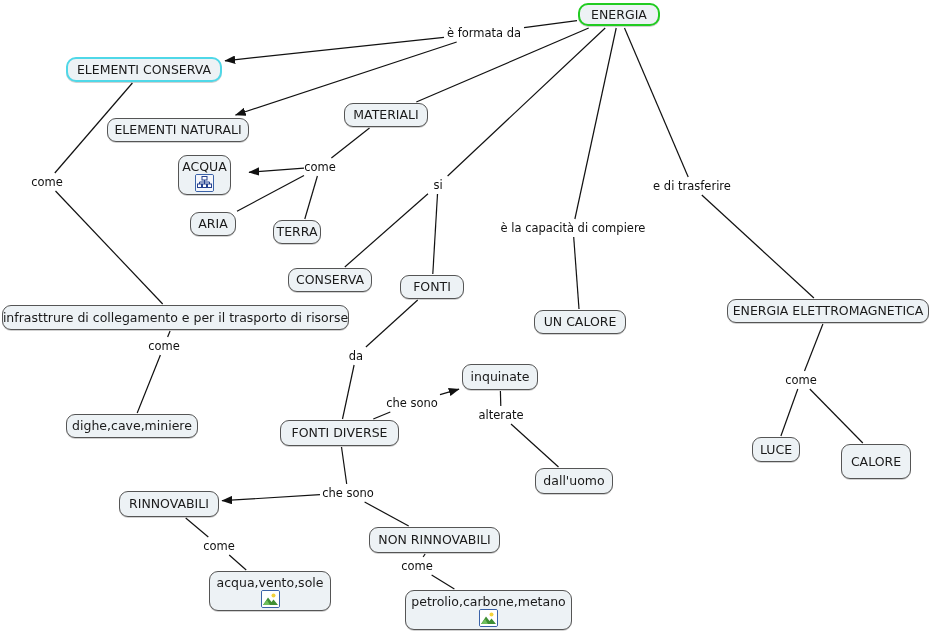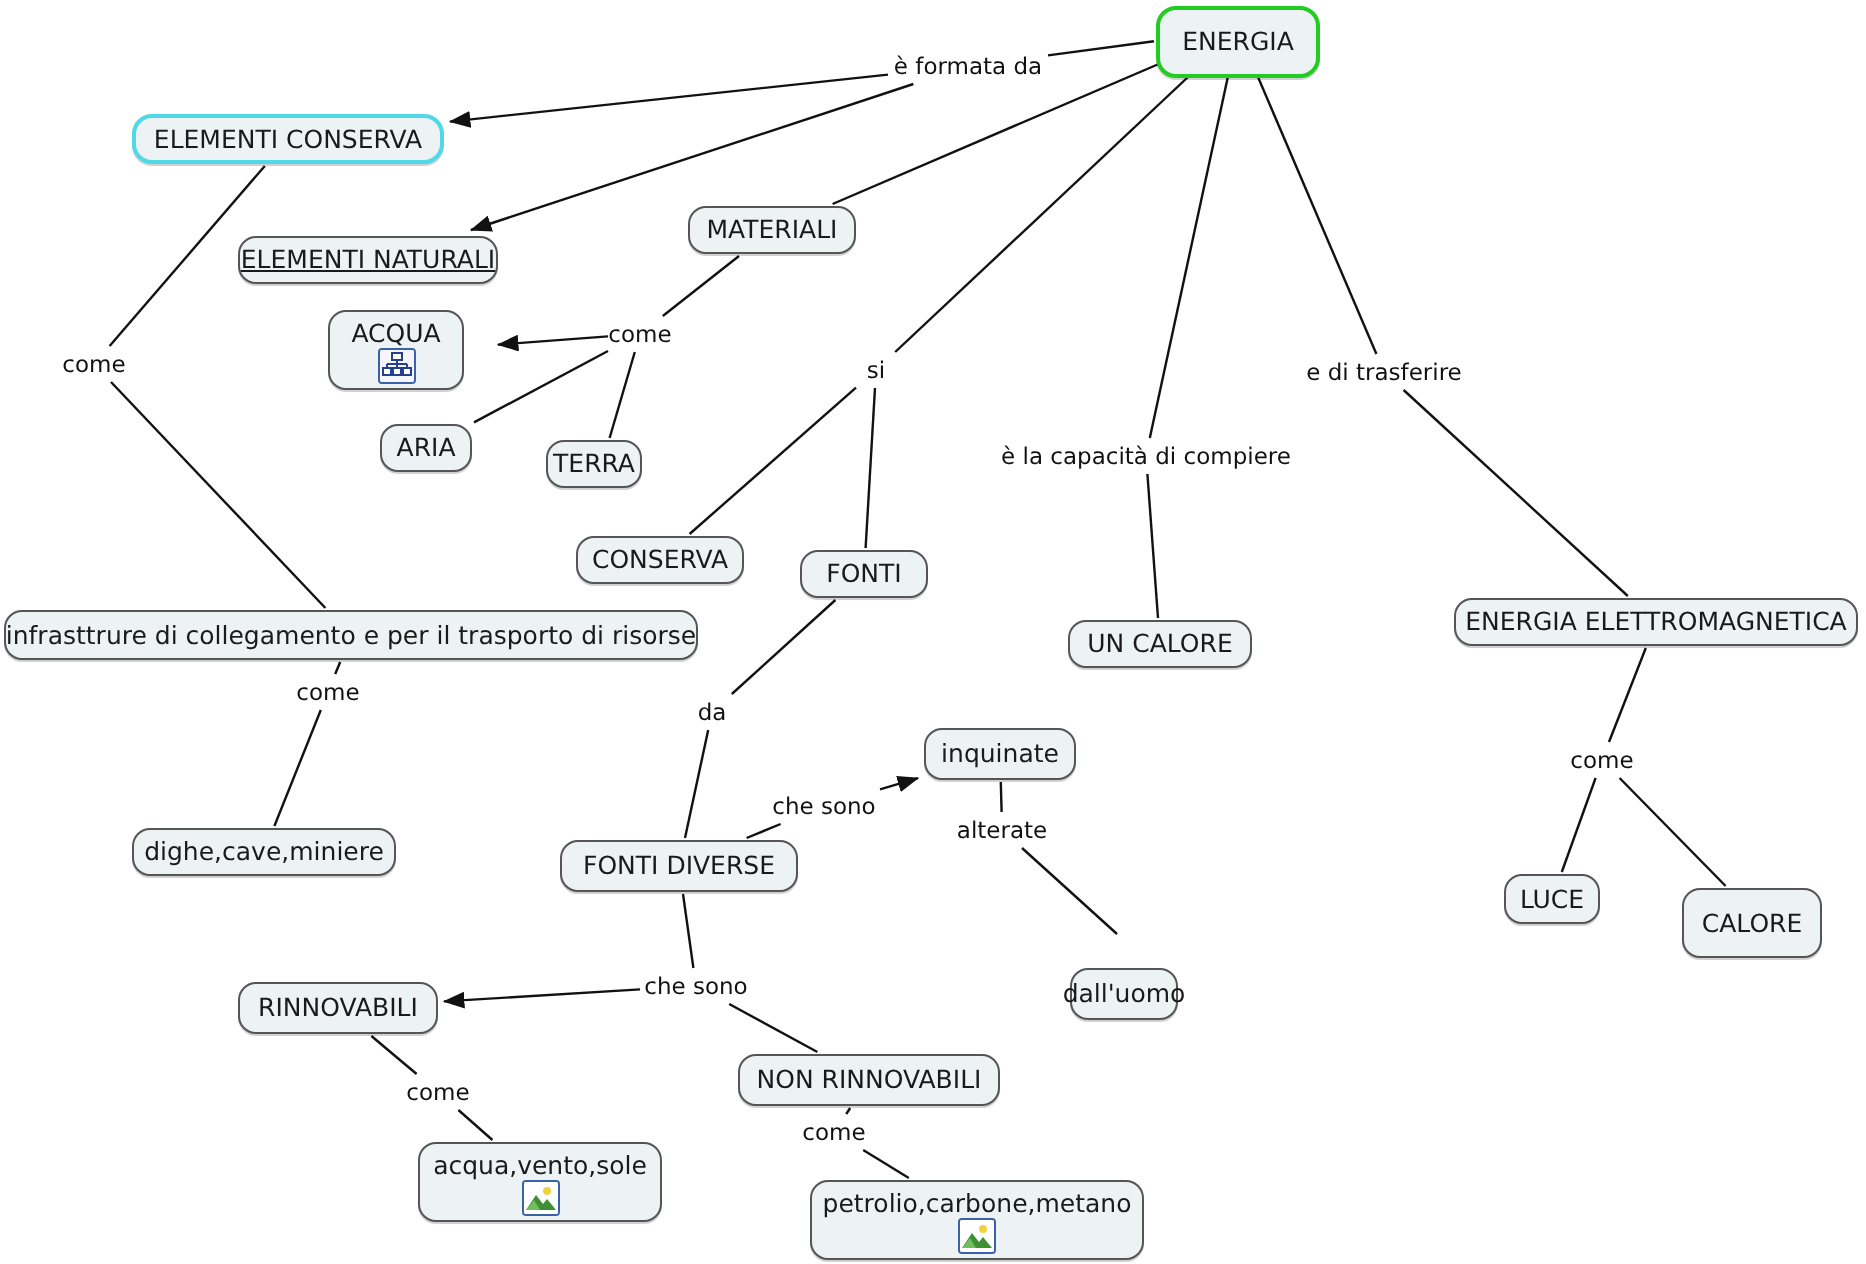--- a/index.html
+++ b/index.html
@@ -116,33 +116,33 @@
         <line x1="341.5" y1="447.0" x2="346.7" y2="484.0" stroke="#111111" stroke-width="1.2"></line>
         <line x1="320.0" y1="494.7" x2="222.0" y2="500.7" stroke="#111111" stroke-width="1.2" marker-end="url(#arrowhead)"></line>
         <line x1="364.6" y1="502.0" x2="408.7" y2="526.0" stroke="#111111" stroke-width="1.2"></line>
         <line x1="185.7" y1="518.0" x2="208.3" y2="537.0" stroke="#111111" stroke-width="1.2"></line>
         <line x1="229.2" y1="555.0" x2="246.2" y2="570.0" stroke="#111111" stroke-width="1.2"></line>
         <line x1="425.1" y1="554.0" x2="423.1" y2="557.0" stroke="#111111" stroke-width="1.2"></line>
         <line x1="431.6" y1="575.0" x2="454.4" y2="589.0" stroke="#111111" stroke-width="1.2"></line>
       </g>
   </svg>
   <div id="nodes-layer">
-      <div class="node root" style="left: 578px; top: 3px; width: 82px; height: 36px;">
+      <div class="node root" style="left: 578px; top: 3px; width: 82px; height: 23px;">
         <span class="node-label">ENERGIA</span>
       </div>
       <div class="node antropici" style="left: 66px; top: 57px; width: 156px; height: 25px;">
         <span class="node-label">ELEMENTI CONSERVA</span>
       </div>
-      <div class="node normal" style="left: 119px; top: 118px; width: 130px; height: 24px; text-decoration: underline;">
+      <div class="node normal" style="left: 107px; top: 118px; width: 142px; height: 24px;">
         <span class="node-label">ELEMENTI NATURALI</span>
       </div>
       <div class="node normal" style="left: 344px; top: 103px; width: 84px; height: 24px;">
         <span class="node-label">MATERIALI</span>
       </div>
-      <div class="node normal has-icon" style="left: 164px; top: 155px; width: 68px; height: 40px;">
+      <div class="node normal has-icon" style="left: 178px; top: 155px; width: 53px; height: 40px;">
         <span class="node-label">ACQUA</span>
         <svg class="mini-icon" viewBox="0 0 17 16">
           <rect x="0" y="0" width="17" height="16" fill="#f4f6fb"></rect>
           <rect x="6" y="1.5" width="5" height="3.5" fill="#ffffff" stroke="#24408f" stroke-width="1"></rect>
           <path d="M8.5 5 L8.5 7 M3.5 7 L13.5 7 M3.5 7 L3.5 9 M8.5 7 L8.5 9 M13.5 7 L13.5 9" stroke="#24408f" stroke-width="1" fill="none"></path>
           <rect x="1.5" y="9" width="4" height="3.5" fill="#ffffff" stroke="#24408f" stroke-width="1"></rect>
           <rect x="6.5" y="9" width="4" height="3.5" fill="#ffffff" stroke="#24408f" stroke-width="1"></rect>
           <rect x="11.5" y="9" width="4" height="3.5" fill="#ffffff" stroke="#24408f" stroke-width="1"></rect>
         </svg>
       </div>
@@ -169,21 +169,21 @@
       </div>
       <div class="node normal" style="left: 66px; top: 414px; width: 132px; height: 24px;">
         <span class="node-label">dighe,cave,miniere</span>
       </div>
       <div class="node normal" style="left: 462px; top: 364px; width: 76px; height: 26px;">
         <span class="node-label">inquinate</span>
       </div>
       <div class="node normal" style="left: 280px; top: 420px; width: 119px; height: 26px;">
         <span class="node-label">FONTI DIVERSE</span>
       </div>
-      <div class="node normal" style="left: 535px; top: 484px; width: 54px; height: 26px; align-items: center;">
+      <div class="node normal" style="left: 535px; top: 468px; width: 78px; height: 26px; align-items: center;">
         <span class="node-label">dall'uomo</span>
       </div>
       <div class="node normal" style="left: 752px; top: 437px; width: 48px; height: 25px;">
         <span class="node-label">LUCE</span>
       </div>
       <div class="node normal" style="left: 841px; top: 444px; width: 70px; height: 35px;">
         <span class="node-label">CALORE</span>
       </div>
       <div class="node normal" style="left: 119px; top: 491px; width: 100px; height: 26px;">
         <span class="node-label">RINNOVABILI</span>

